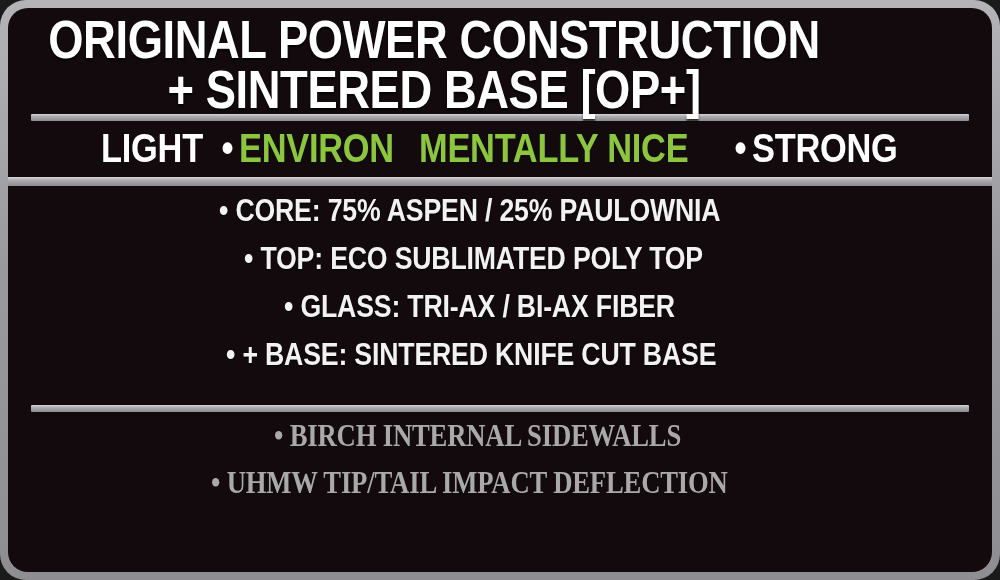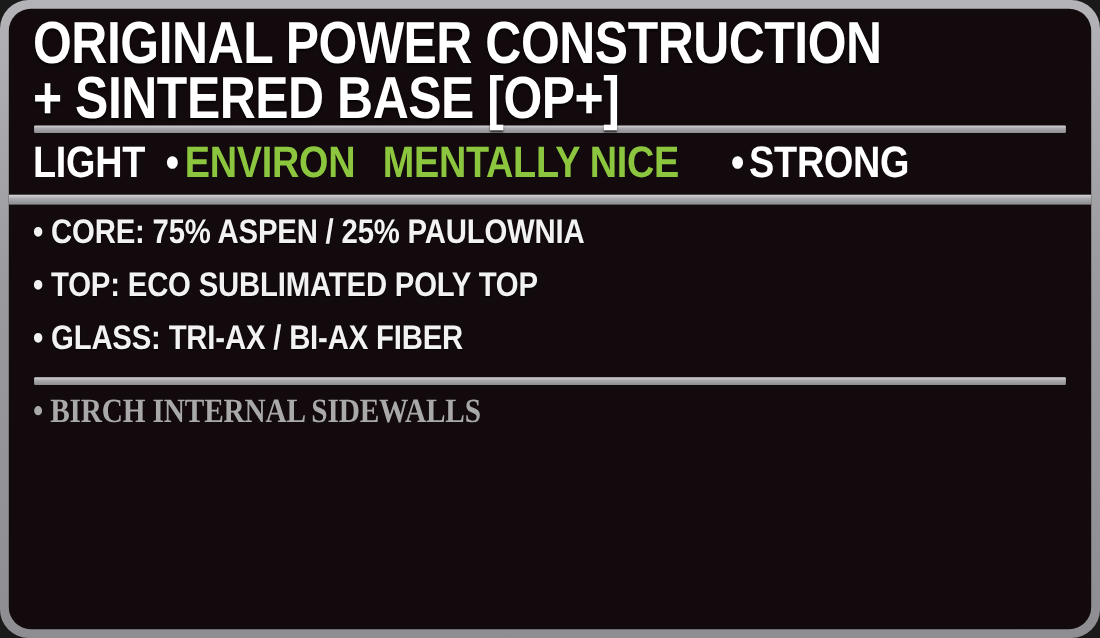--- a/index.html
+++ b/index.html
@@ -72,21 +72,21 @@
     transform:scaleX(0.86);
     transform-origin:left center;
     vertical-align:baseline;
   }
   .tg-white{ color:#ffffff; }
   .tg-dot{ color:#ffffff; padding:0 3px; }
   .tg-green{ color:#8cc63f; }
   .tg-green-sm{ color:#8cc63f; font-size:31px; }
 
   
-  .list{ padding:9px 0 4px 22px; }
+  .list{ padding:9px 0 18px 22px; }
   .list.secondary{ padding-top:8px; }
 
   .row{
     display:block;
     white-space:nowrap;
     line-height:1;
     margin-bottom:17px;
   }
   .row .txt{
     display:inline-block;
@@ -98,21 +98,21 @@
   }
   .list.primary .row .txt{ color:#f2f2f2; text-shadow:0 1px 1px rgba(0,0,0,.8); }
   .list.secondary .row .txt{ color:#a9a9a9; }
   .list.secondary .row{ margin-bottom:16px;font-family:Liberation Serif, serif; }
   .list.secondary .row:last-child{ margin-bottom:0; }
 </style>
 </head>
 <body>
 
 <div id="spec-card">
-  <div id="panel" style="background: rgb(18, 10, 12);">
+  <div id="panel" style="background: rgb(18, 10, 12); text-align: center;">
 
     <div class="title-block">
       <div class="title-line l1">ORIGINAL POWER CONSTRUCTION</div>
       <div class="title-line l2">+ SINTERED BASE [OP+]</div>
     </div>
 
     <div class="rule inset"></div>
 
     <div class="tagline">
       <span class="tg-white">LIGHT</span><span class="tg-dot">•</span><span class="tg-green-sm" style="color: rgb(140, 198, 63);">ENVIRON</span><span class="tg-green" style="color: rgb(140, 198, 63);">MENTALLY NICE</span><span class="tg-dot">•</span><span class="tg-white">STRONG</span>
@@ -123,24 +123,30 @@
     <div class="list primary">
       <div class="row">
         <span class="txt" style="color: rgb(242, 242, 242);">• CORE: 75% ASPEN / 25% PAULOWNIA</span>
       </div>
       <div class="row">
         <span class="txt" style="color: rgb(242, 242, 242);">• TOP: ECO SUBLIMATED POLY TOP</span>
       </div>
       <div class="row">
         <span class="txt" style="color: rgb(242, 242, 242);">• GLASS: TRI-AX / BI-AX FIBER</span>
       </div>
+      <div class="row">
+        <span class="txt" style="color: rgb(242, 242, 242);">• + BASE: SINTERED KNIFE CUT BASE</span>
+      </div>
     </div>
 
     <div class="rule inset"></div>
 
     <div class="list secondary">
       <div class="row">
         <span class="txt" style="color: rgb(169, 169, 169);">• BIRCH INTERNAL SIDEWALLS</span>
       </div>
+      <div class="row">
+        <span class="txt" style="color: rgb(169, 169, 169);">• UHMW TIP/TAIL IMPACT DEFLECTION</span>
+      </div>
     </div>
 
   </div>
 </div>
 
 </body></html>

